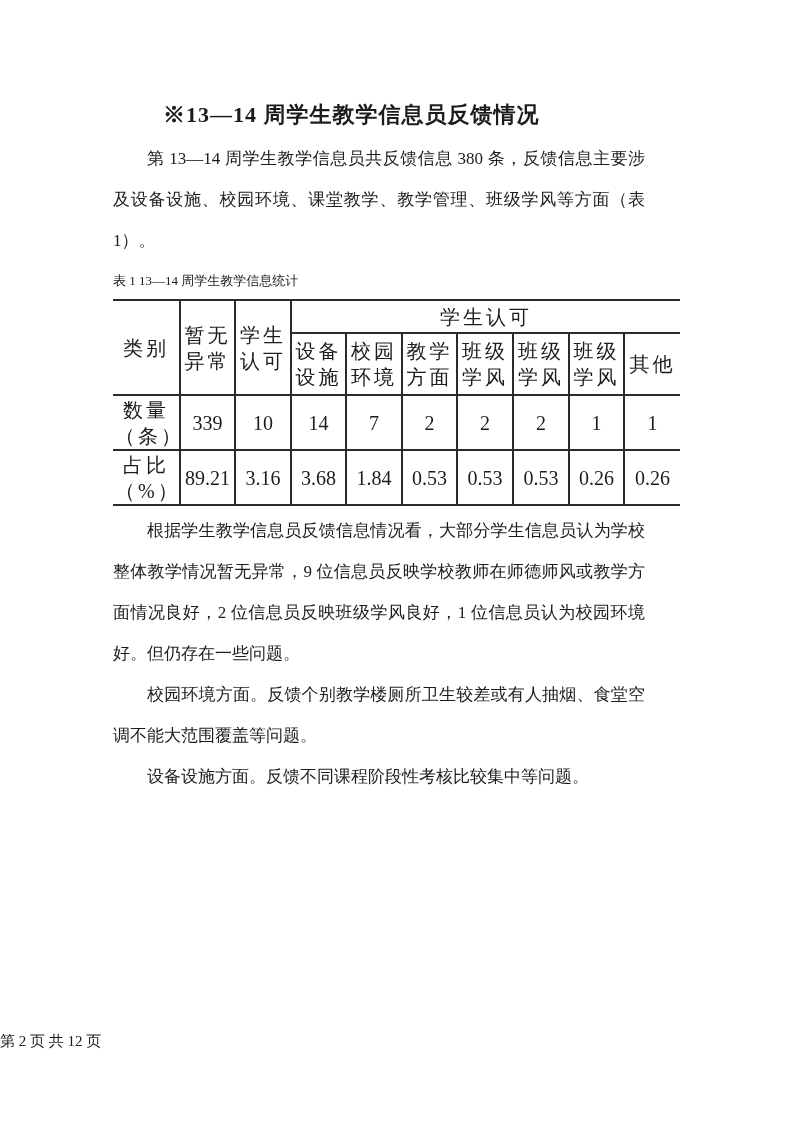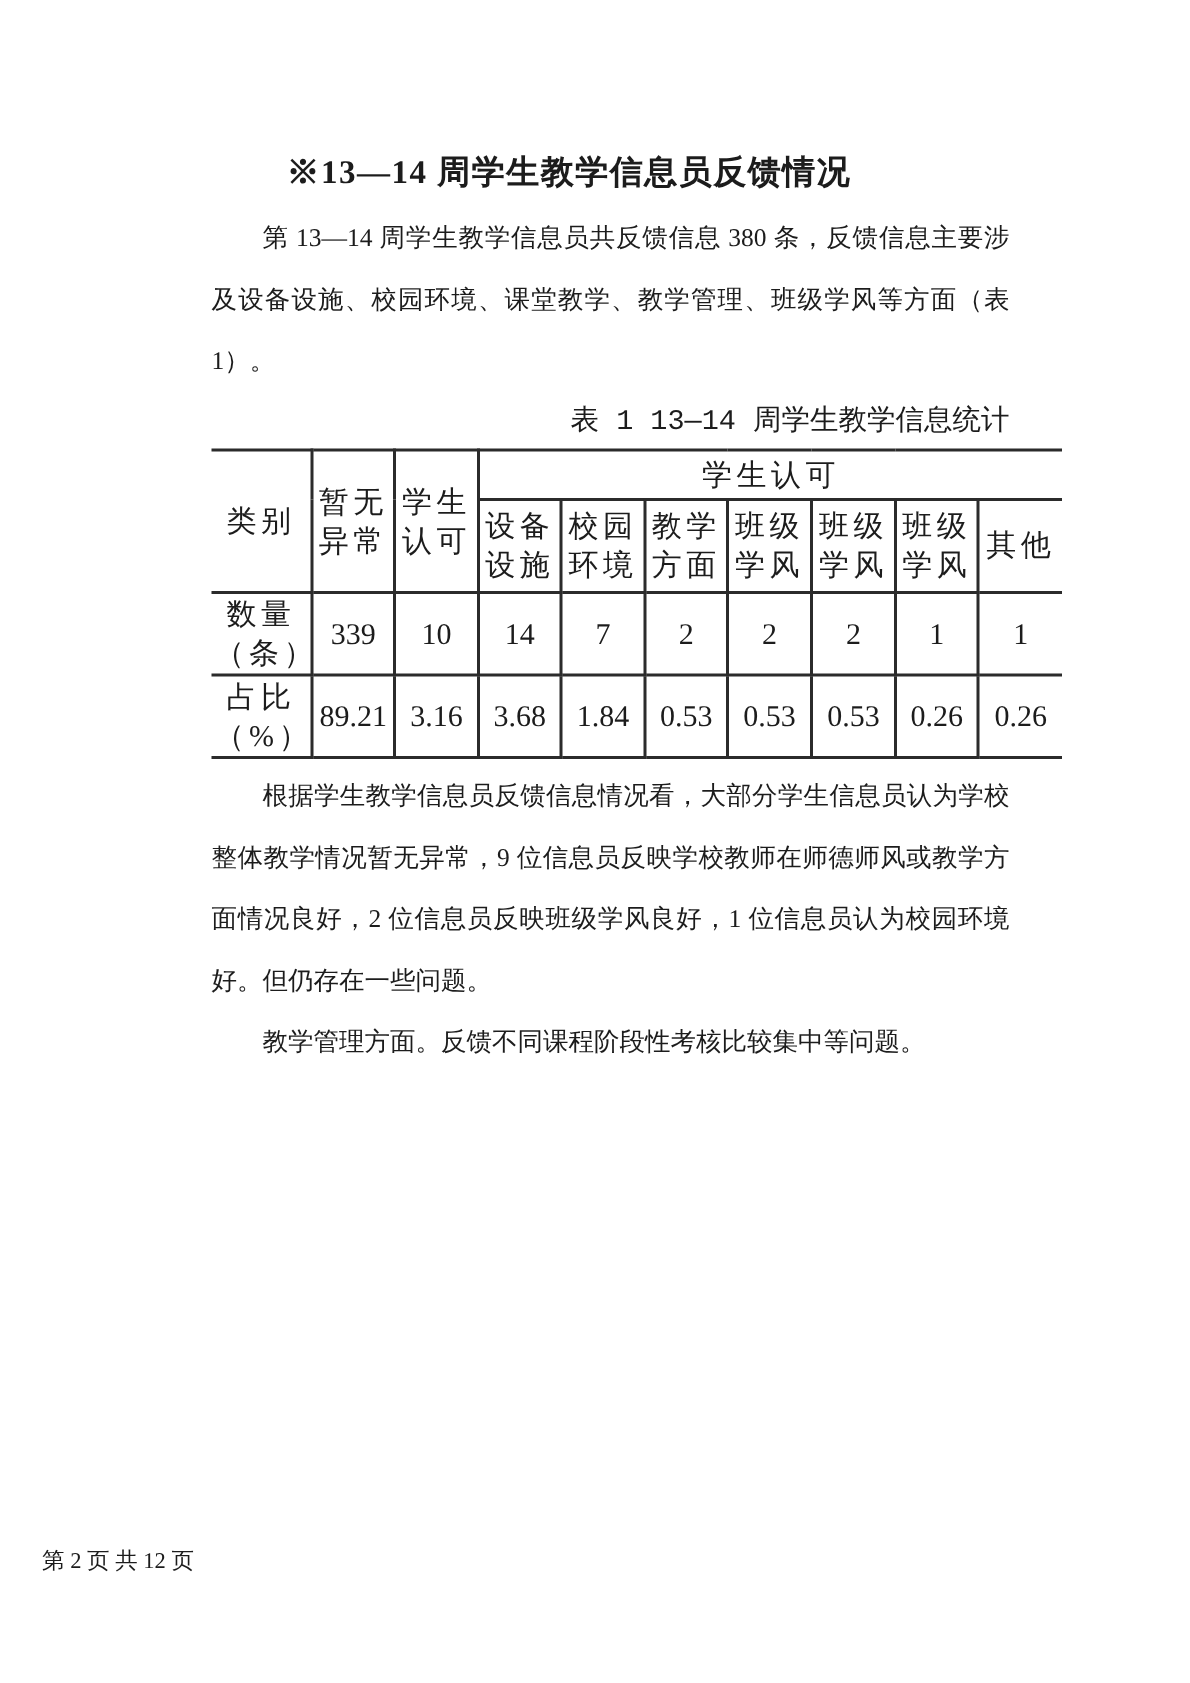--- a/index.html
+++ b/index.html
@@ -14,43 +14,41 @@
     font-family: "Liberation Serif", "DejaVu Serif", serif;
     color: #1c1c1c;
   }
   .page {
     position: relative;
     width: 758px;
     height: 1122px;
     background: #ffffff;
     box-sizing: border-box;
     padding: 100px 113px 0 113px;
-    margin-left: 28px;
   }
   .doc-title {
     font-size: 22px;
     font-weight: bold;
     line-height: 30px;
     margin: 0 0 8px 0;
     padding-left: 50px;
     letter-spacing: 1px;
   }
   .para {
     font-size: 17px;
     line-height: 41px;
     margin: 0;
     text-align: justify;
     text-indent: 2em;
   }
   .table-caption {
-    font-size: 19px;
+    font-size: 13px;
     line-height: 28px;
     margin: 6px 0 4px 0;
-    text-align: right;
-    font-family: Liberation Mono, monospace;
+    text-align: left;
   }
   table.stats {
     border-collapse: collapse;
     width: 567px;
     table-layout: fixed;
     border-top: 2px solid #2b2b2b;
     border-bottom: 2px solid #2b2b2b;
   }
   table.stats td {
     border: 2px solid #2b2b2b;
@@ -138,17 +136,18 @@
         <td>0.53</td>
         <td>0.53</td>
         <td>0.53</td>
         <td>0.26</td>
         <td>0.26</td>
       </tr>
     </tbody>
   </table>
 
   <p class="para" style="margin-top:4px">根据学生教学信息员反馈信息情况看，大部分学生信息员认为学校整体教学情况暂无异常，9 位信息员反映学校教师在师德师风或教学方面情况良好，2 位信息员反映班级学风良好，1 位信息员认为校园环境好。但仍存在一些问题。</p>
-  <p class="para">教学管理方面。反馈不同课程阶段性考核比较集中等问题。</p>
+  <p class="para">校园环境方面。反馈个别教学楼厕所卫生较差或有人抽烟、食堂空调不能大范围覆盖等问题。</p>
+  <p class="para">设备设施方面。反馈不同课程阶段性考核比较集中等问题。</p>
 
   <div class="footer">第 2 页 共 12 页</div>
 
 </div>
 
 </body></html>

